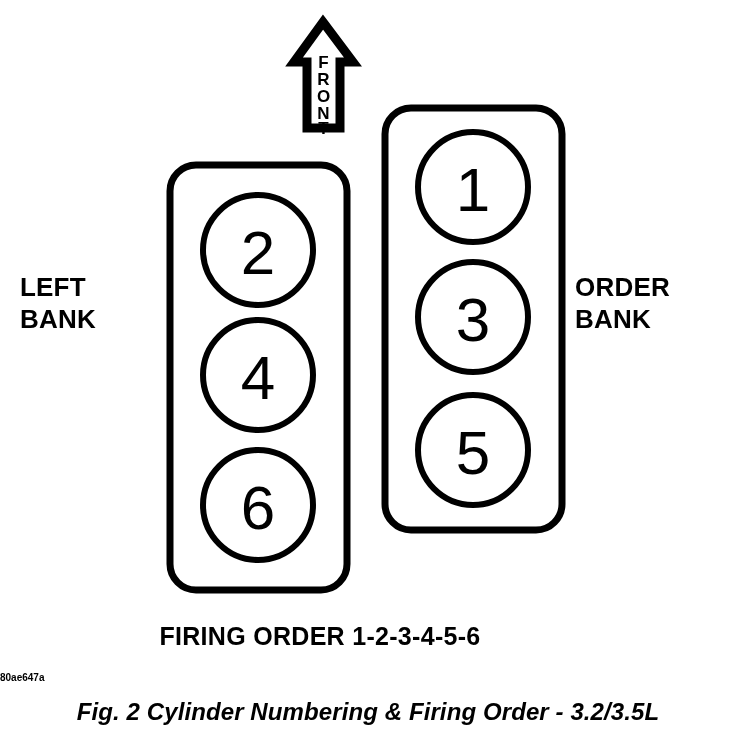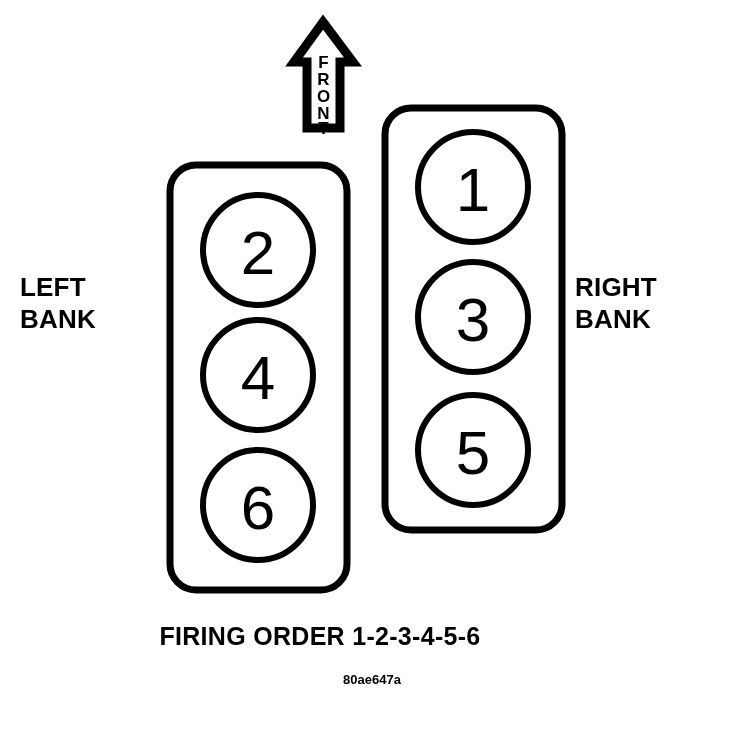--- a/index.html
+++ b/index.html
@@ -57,25 +57,24 @@
     text-align: center;
     font-weight: bold;
     font-size: 25px;
     letter-spacing: 0.3px;
   }
   #figure-code {
     position: absolute;
     left: 0;
     top: 672px;
     width: 700px;
-    text-align: center;
+    text-align: left;
     font-weight: bold;
-    font-size: 13px;
+    font-size: 10px;
     letter-spacing: 0px;
-    margin-left: 22px;
   }
   #figure-caption {
     position: absolute;
     left: 0;
     top: 698px;
     width: 736px;
     text-align: center;
     font-weight: bold;
     font-style: italic;
     font-size: 24px;
@@ -144,21 +143,22 @@
         <circle cx="258" cy="505" r="55" fill="#ffffff" stroke="#000000" stroke-width="6"></circle>
         <text class="cyl-number" x="258" y="507">6</text>
       </g>
     </g>
 
   </svg>
 
   <div class="bank-label" id="left-bank-label">LEFT
 BANK</div>
 
-  <div class="bank-label" id="right-bank-label">RIGHT
+  <div class="bank-label" id="right-bank-label">ORDER
 BANK</div>
 
   <div id="firing-order-text">FIRING ORDER 1-2-3-4-5-6</div>
 
   <div id="figure-code">80ae647a</div>
 
+  <div id="figure-caption">Fig. 2 Cylinder Numbering &amp; Firing Order - 3.2/3.5L</div>
 
 </div>
 
 </body></html>

